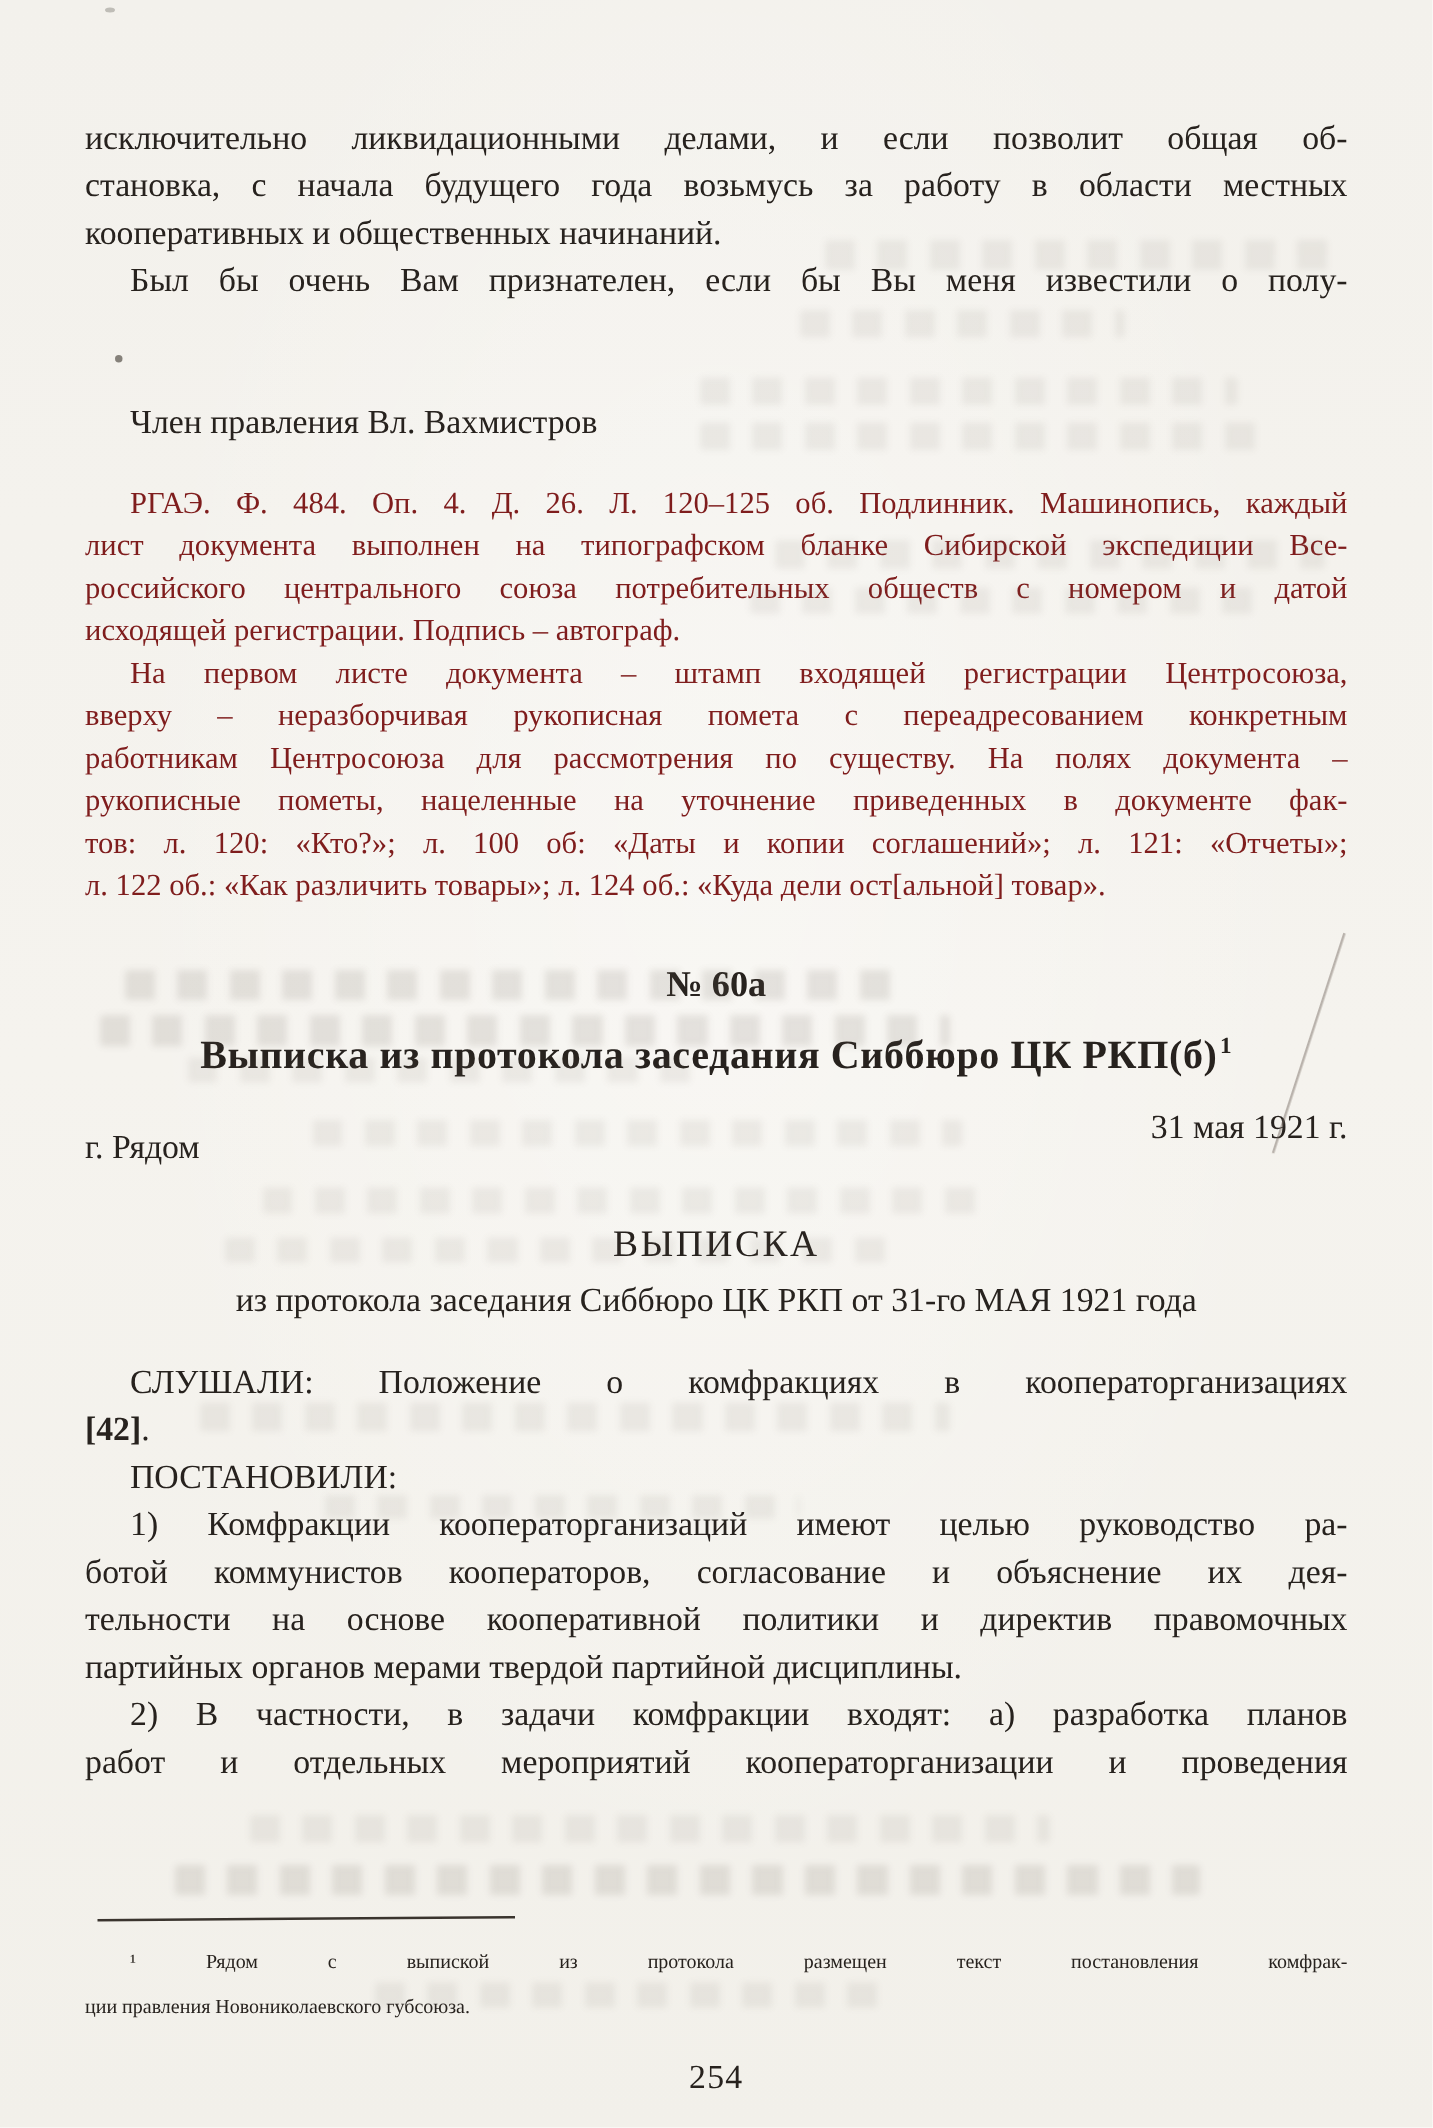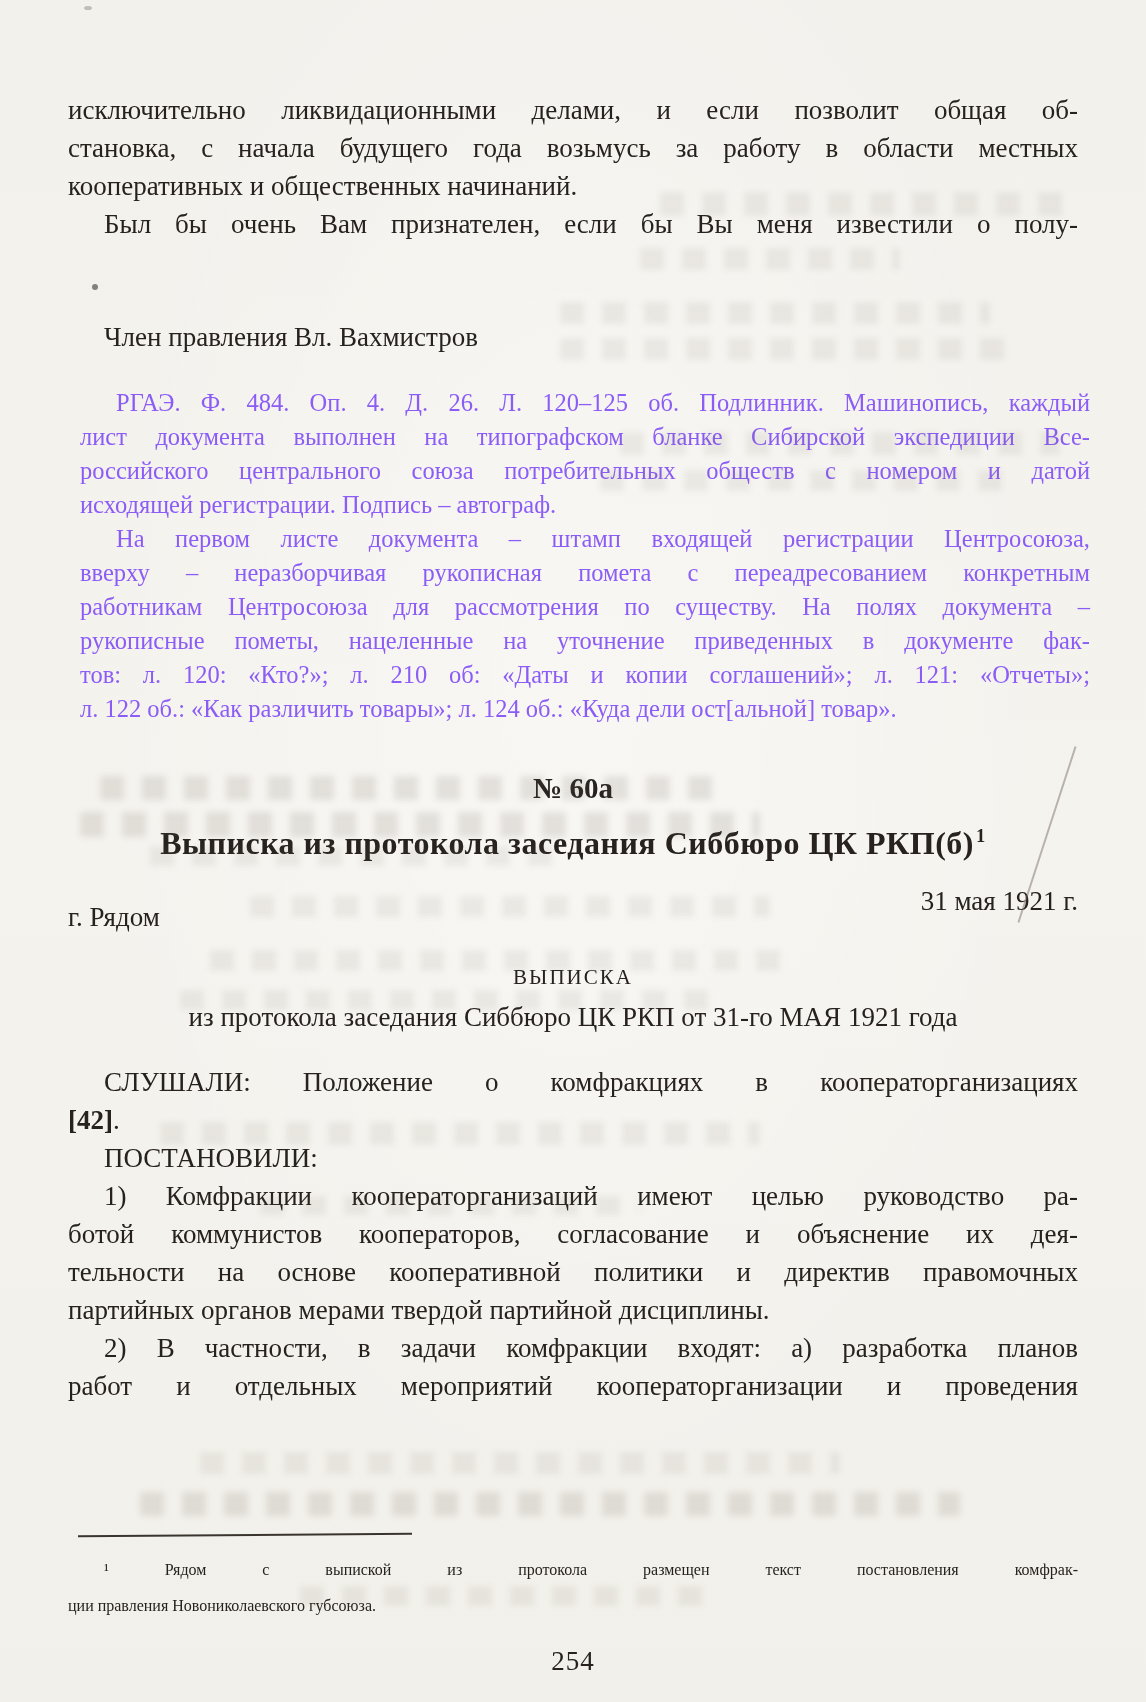--- a/index.html
+++ b/index.html
@@ -9,34 +9,34 @@
     background:
       radial-gradient(ellipse at 50% 40%, rgba(255,255,255,0.35) 0%, rgba(0,0,0,0) 60%),
       linear-gradient(180deg,#f3f1ec 0%, #f5f3ee 50%, #f2f0ea 100%);
     font-family:"Liberation Serif","DejaVu Serif",serif;
     color:#27221e;
     overflow:hidden;
   }
   .abs{position:absolute;}
   .col{left:68px;width:1010px;}
   .main-text{font-size:27px;line-height:38px;}
-  .legend-text{font-size:24.5px;line-height:34px;color:#8b5cf6;margin-left:12px;}
+  .legend-text{font-size:24.5px;line-height:34px;color:#7f1d1d;}
   .foot-text{font-size:16px;line-height:36px;}
   .line{text-align:justify;text-align-last:justify;white-space:normal;}
   .line.last{text-align-last:left;}
   .indent .line:first-child{text-indent:36px;}
   .single-indent{text-indent:36px;}
   .bold{font-weight:bold;}
   .center{text-align:center;}
   .doc-number{font-size:29px;font-weight:bold;}
   .doc-title{font-size:32px;font-weight:bold;margin-top:20px;letter-spacing:0.5px;}
   .doc-title sup{font-size:58%;font-weight:bold;vertical-align:super;margin-left:2px;}
   .dateline{display:flex;justify-content:space-between;align-items:flex-start;margin-top:24px;font-size:27px;}
   .dateline .place{padding-top:16px;}
-  .extract-heading{font-size:21px;letter-spacing:2px;margin-top:32px;}
+  .extract-heading{font-size:30px;letter-spacing:2px;margin-top:46px;}
   .extract-subheading{font-size:27px;margin-top:12px;}
   .doc-body{margin-top:30px;}
   .sep-rule{width:334px;border-top:2.5px solid #3a342e;transform:rotate(-0.4deg);}
   .footnote{margin-top:16px;}
   .page-number{font-size:27px;letter-spacing:1px;}
   
   .artifact{
     position:absolute;
     background:repeating-linear-gradient(90deg, rgba(104,95,84,0.34) 0 24px, rgba(104,95,84,0) 24px 42px);
     filter:blur(3px);
@@ -75,21 +75,21 @@
       <div class="line">РГАЭ. Ф. 484. Оп. 4. Д. 26. Л. 120–125 об. Подлинник. Машинопись, каждый</div>
       <div class="line">лист документа выполнен на типографском бланке Сибирской экспедиции Все-</div>
       <div class="line">российского центрального союза потребительных обществ с номером и датой</div>
       <div class="line last">исходящей регистрации. Подпись – автограф.</div>
     </div>
   <div class="indent">
       <div class="line">На первом листе документа – штамп входящей регистрации Центросоюза,</div>
       <div class="line">вверху – неразборчивая рукописная помета с переадресованием конкретным</div>
       <div class="line">работникам Центросоюза для рассмотрения по существу. На полях документа –</div>
       <div class="line">рукописные пометы, нацеленные на уточнение приведенных в документе фак-</div>
-      <div class="line">тов: л. 120: «Кто?»; л. 210 об: «Даты и копии соглашений»; л. 121: «Отчеты»;</div>
+      <div class="line">тов: л. 120: «Кто?»; л. 100 об: «Даты и копии соглашений»; л. 121: «Отчеты»;</div>
       <div class="line last">л. 122 об.: «Как различить товары»; л. 124 об.: «Куда дели ост[альной] товар».</div>
     </div>
 </div>
 
 <div class="abs col" style="top:772px;">
   <div class="center doc-number">№ 60а</div>
   <div class="center doc-title"><span>Выписка из протокола заседания Сиббюро ЦК РКП(б)</span><sup>1</sup></div>
   <div class="dateline">
     <span class="place">г. Рядом</span>
     <span class="date">31 мая 1921 г.</span>

